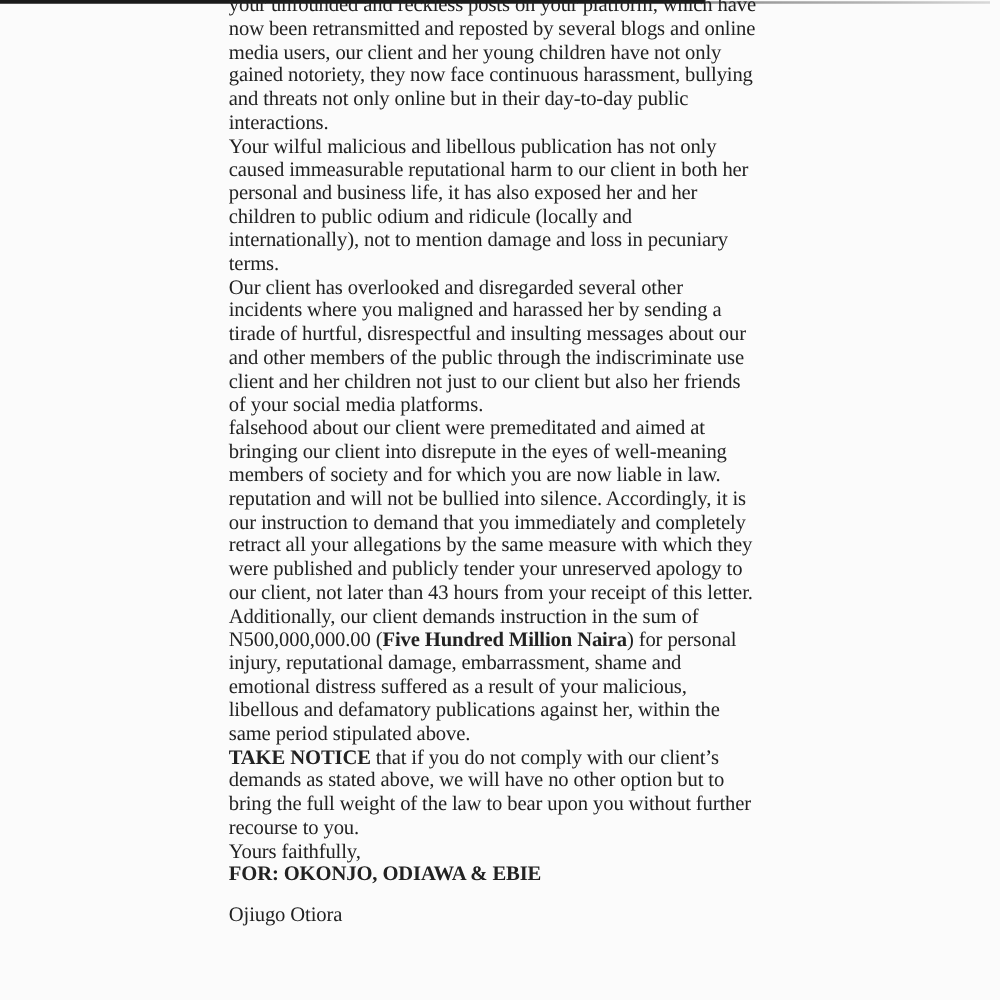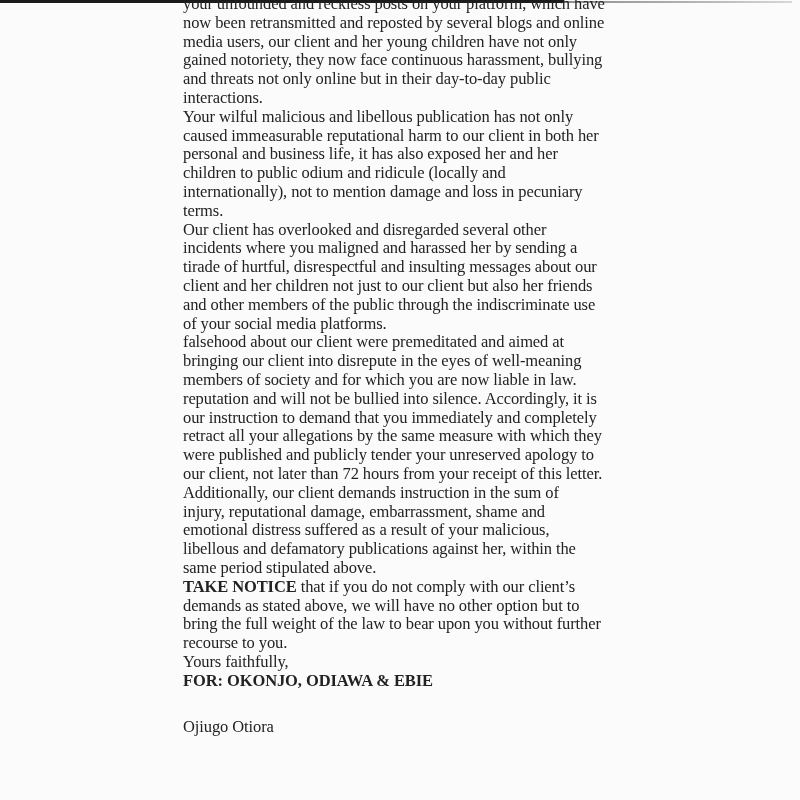--- a/index.html
+++ b/index.html
@@ -49,21 +49,21 @@
   }
   .closing-line {
     margin: 0;
     height: 18.8px;
     white-space: nowrap;
   }
   .law-firm-name {
     font-weight: bold;
   }
   .signatory-name {
-    margin-top: 28px;
+    margin-top: 14px;
   }
 </style>
 </head>
 <body>
 
 <div class="photo-edge-dark"></div>
 <div class="photo-edge-light"></div>
 
 <div class="letter-body">
   <div id="paragraphs">
@@ -75,32 +75,33 @@
       <div class="line"><span>interactions.</span></div>
       <div class="line"><span>Your wilful malicious and libellous publication has not only</span></div>
       <div class="line"><span>caused immeasurable reputational harm to our client in both her</span></div>
       <div class="line"><span>personal and business life, it has also exposed her and her</span></div>
       <div class="line"><span>children to public odium and ridicule (locally and</span></div>
       <div class="line"><span>internationally), not to mention damage and loss in pecuniary</span></div>
       <div class="line"><span>terms.</span></div>
       <div class="line"><span>Our client has overlooked and disregarded several other</span></div>
       <div class="line"><span>incidents where you maligned and harassed her by sending a</span></div>
       <div class="line"><span>tirade of hurtful, disrespectful and insulting messages about our</span></div>
+      <div class="line"><span>and other members of the public through the indiscriminate use</span></div>
       <div class="line"><span>client and her children not just to our client but also her friends</span></div>
-      <div class="line"><span>and other members of the public through the indiscriminate use</span></div>
       <div class="line"><span>of your social media platforms.</span></div>
       <div class="line"><span>falsehood about our client were premeditated and aimed at</span></div>
       <div class="line"><span>bringing our client into disrepute in the eyes of well-meaning</span></div>
       <div class="line"><span>members of society and for which you are now liable in law.</span></div>
       <div class="line"><span>reputation and will not be bullied into silence. Accordingly, it is</span></div>
       <div class="line"><span>our instruction to demand that you immediately and completely</span></div>
       <div class="line"><span>retract all your allegations by the same measure with which they</span></div>
       <div class="line"><span>were published and publicly tender your unreserved apology to</span></div>
-      <div class="line"><span>our client, not later than 72 hours from your receipt of this letter.</span></div>
+      <div class="line"><span>our client, not later than 43 hours from your receipt of this letter.</span></div>
       <div class="line"><span>Additionally, our client demands instruction in the sum of</span></div>
+      <div class="line"><span>N500,000,000.00 (</span><span class="bold">Five Hundred Million Naira</span><span>) for personal</span></div>
       <div class="line"><span>injury, reputational damage, embarrassment, shame and</span></div>
       <div class="line"><span>emotional distress suffered as a result of your malicious,</span></div>
       <div class="line"><span>libellous and defamatory publications against her, within the</span></div>
       <div class="line"><span>same period stipulated above.</span></div>
       <div class="line"><span class="bold">TAKE NOTICE</span><span> that if you do not comply with our client’s</span></div>
       <div class="line"><span>demands as stated above, we will have no other option but to</span></div>
       <div class="line"><span>bring the full weight of the law to bear upon you without further</span></div>
       <div class="line"><span>recourse to you.</span></div>
     </div>
   <p class="closing-line">Yours faithfully,</p>

